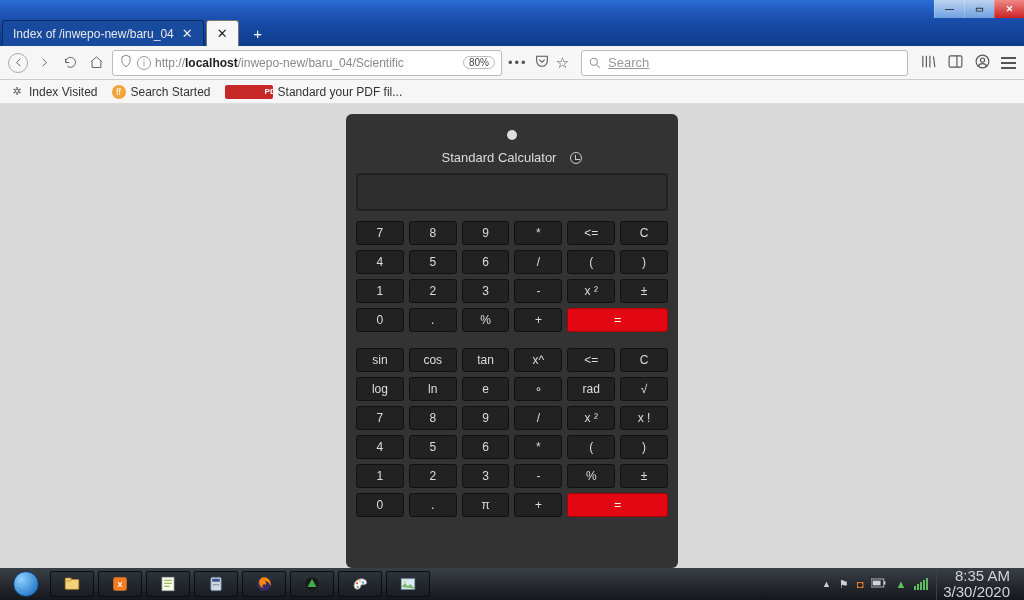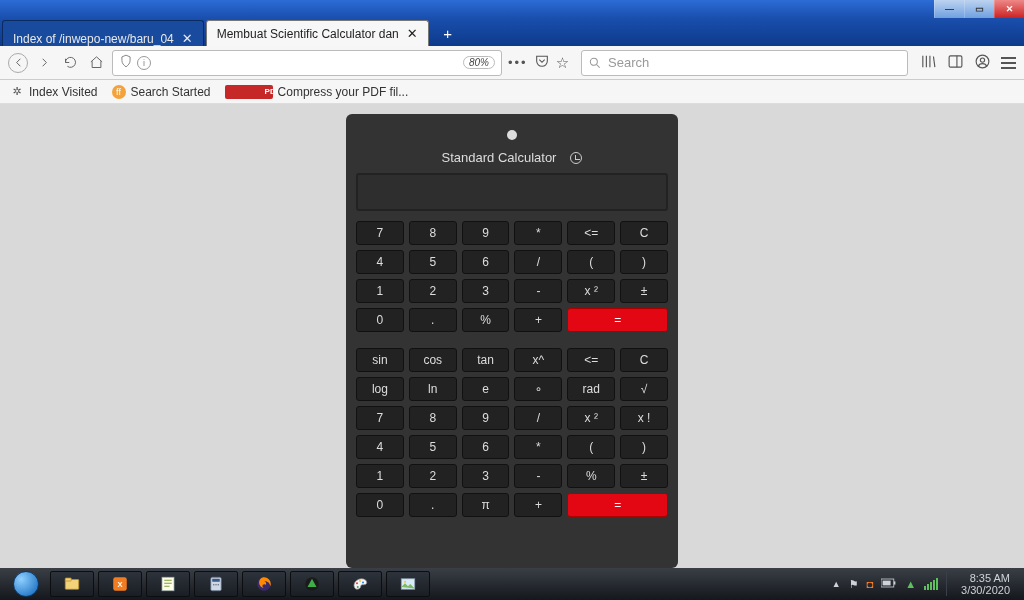--- a/index.html
+++ b/index.html
@@ -9,38 +9,38 @@
 
 .win-titlebar { height: 18px; background: linear-gradient(#2b6cd6,#1a4fae); display:flex; justify-content:flex-end; align-items:stretch; }
 .win-btn { width:30px; display:flex; align-items:center; justify-content:center; font-size:9px; font-weight:bold; color:#fff; border-left:1px solid rgba(255,255,255,.2); }
 .win-min { background:linear-gradient(#bcd3f0,#6fa1e0); color:#333;}
 .win-max { background:linear-gradient(#bcd3f0,#6fa1e0); color:#333;}
 .win-close { background:linear-gradient(#e88,#c22); }
 
 
 .tabstrip { height:28px; background: linear-gradient(#1a4fae,#0d3a8a); display:flex; align-items:flex-end; padding-left:2px; }
 .tab { height:26px; padding:0 10px; display:flex; align-items:center; gap:8px; font-size:12px; color:#ddd; border-top-left-radius:3px; border-top-right-radius:3px; margin-right:2px; max-width:240px; }
-.tab.inactive { background:#184a9e; color:#e8e8e8; border:1px solid #0a2a60; border-bottom:none;align-items:flex-end;}
+.tab.inactive { background:#184a9e; color:#e8e8e8; border:1px solid #0a2a60; border-bottom:none;}
 .tab.active { background:#f7f7f7; color:#222; border:1px solid #777; border-bottom:none;}
 .tab .x { font-size:13px; color:inherit; }
 .newtab { width:26px; height:22px; margin-left:4px; margin-bottom:2px; display:flex; align-items:center; justify-content:center; color:#fff; font-size:15px; }
 
 
 .addrbar { height:34px; background:#f6f6f6; border-bottom:1px solid #ccc; display:flex; align-items:center; padding:0 8px; gap:6px; color:#555; }
 .nav-ico { width:20px; height:20px; display:flex; align-items:center; justify-content:center; font-size:14px; color:#777; }
 .nav-ico.circle { border:1px solid #aaa; border-radius:50%; }
 .nav-ico svg { width:15px; height:15px; stroke:#666; fill:none; stroke-width:1.6; }
 .urlbox { flex:0 0 390px; height:26px; border:1px solid #bbb; border-radius:3px; display:flex; align-items:center; padding:0 6px; gap:4px; font-size:12px; background:#fff; color:#888;}
 .urlbox .shield { width:14px; }
 .urlbox .info { width:14px; height:14px; border:1px solid #999; border-radius:50%; font-size:9px; display:flex; align-items:center; justify-content:center; }
 .urltext b { color:#222; font-weight:600; }
-.zoomchip { font-size:10px; border:1px solid #bbb; border-radius:8px; padding:0 5px; color:#444; margin-left:auto;font-style:italic; }
+.zoomchip { font-size:10px; border:1px solid #bbb; border-radius:8px; padding:0 5px; color:#444; margin-left:auto; }
 .dots { letter-spacing:2px; font-size:13px; color:#555; }
 .pocket,.star { font-size:15px; color:#555; }
-.searchbox { flex:1; height:26px; border:1px solid #bbb; border-radius:3px; display:flex; align-items:center; padding:0 6px; gap:6px; color:#999; font-size:13px; background:#fff; margin:0 6px;}
+.searchbox { flex:1; height:26px; border:1px solid #bbb; border-radius:3px; display:flex; align-items:center; padding:0 6px; gap:6px; color:#999; font-size:13px; background:#fff; margin:0 6px;text-decoration:underline;}
 .right-icons { display:flex; gap:10px; align-items:center; color:#555; font-size:15px;}
 .right-icons .books svg, .right-icons .side svg, .right-icons .acct svg { width:17px; height:17px; stroke:#555; fill:none; stroke-width:1.6;}
 .hamburger { display:flex; flex-direction:column; gap:3px; }
 .hamburger span { width:15px; height:2px; background:#555; }
 
 
 .bmbar { height:24px; background:#f6f6f6; border-bottom:1px solid #ddd; display:flex; align-items:center; padding:0 10px; gap:14px; font-size:12px; color:#333;}
 .bm { display:flex; align-items:center; gap:5px; }
 .bm .ic { width:14px; height:14px; display:inline-flex; align-items:center; justify-content:center; font-size:11px; border-radius:2px;}
 .ic.gear { color:#555; }
@@ -66,40 +66,39 @@
 
 
 .taskbar { height:32px; background:linear-gradient(#3a3f46,#14171c); display:flex; align-items:center; padding:0 6px; gap:4px; color:#cfd3d8; font-size:11px;}
 .start { width:40px; height:28px; display:flex; align-items:center; justify-content:center;}
 .start .orb { width:26px; height:26px; border-radius:50%; background:radial-gradient(circle at 30% 30%, #8fd0ff, #0b62b8); border:1px solid #0a3a6a;}
 .tb { width:44px; height:26px; border-radius:2px; border:1px solid #0b0d10; background:linear-gradient(#2d333b,#1a1e24); display:flex; align-items:center; justify-content:center; font-size:12px;}
 .tb svg { width:18px; height:18px; }
 .spacer { flex:1; }
 .tray { display:flex; align-items:center; gap:8px; padding-right:8px;}
 .tray .up { font-size:9px; }
-.clock { text-align:right; line-height:1.1; font-size:11px; padding-left:14px; border-left:1px solid #3a4049;}
+.clock { text-align:right; line-height:1.1; font-size:15px; padding-left:6px; border-left:1px solid #3a4049;}
 .sig { display:inline-flex; align-items:flex-end; gap:1px;}
 .sig i { width:2px; background:#5fbf5f; display:inline-block;}
 </style>
 </head>
 <body>
 
 <div class="win-titlebar">
   <div class="win-btn win-min">—</div>
   <div class="win-btn win-max">▭</div>
   <div class="win-btn win-close">✕</div>
 </div>
 
 <div class="tabstrip">
   <div class="tab inactive">
     <span>Index of /inwepo-new/baru_04</span>
     <span class="x">✕</span>
   </div>
   <div class="tab active">
-    <span>Membuat Scientific Calculator dan</span>
     <span class="x">✕</span>
   </div>
   <div class="newtab">+</div>
 </div>
 
 <div class="addrbar">
   <div class="nav-ico circle">
       <svg viewBox="0 0 24 24">
         <path d="M15 6l-6 6 6 6"></path>
       </svg>
@@ -118,20 +117,23 @@
       <svg viewBox="0 0 24 24">
         <path d="M3 11l9-8 9 8M5 10v10h14V10"></path>
       </svg>
     </div>
 
   <div class="urlbox">
     <span class="shield"><svg viewBox="0 0 24 24" width="14" height="14">
           <path d="M12 2l7 3v6c0 5-3 8-7 11-4-3-7-6-7-11V5l7-3z" fill="none" stroke="#777" stroke-width="1.5"></path>
         </svg></span>
     <span class="info">i</span>
+    <span class="urltext">
+      <span>http://</span><b>localhost</b><span>/inwepo-new/baru_04/Scientific</span>
+    </span>
     <span class="zoomchip">80%</span>
   </div>
 
   <span class="dots">•••</span>
   <span class="pocket"><svg viewBox="0 0 24 24" width="16" height="16">
         <path d="M4 5h16v7a8 8 0 0 1-16 0V5z M8 10l4 4 4-4" fill="none" stroke="#555" stroke-width="1.6"></path>
       </svg></span>
   <span class="star">☆</span>
 
   <div class="searchbox">
@@ -167,21 +169,21 @@
   <div class="bm">
       <span class="ic gear">✲</span>
       <span>Index Visited</span>
     </div>
   <div class="bm">
       <span class="ic ff">ff</span>
       <span>Search Started</span>
     </div>
   <div class="bm">
       <span class="ic pdf">PDF</span>
-      <span>Compress your PDF fil...</span>
+      <span>Standard your PDF fil...</span>
     </div>
 </div>
 
 <div class="content">
   <div class="calc">
     <div class="calc-top">
       <div class="sun"></div>
     </div>
     <div class="calc-title-row">
       <span>Standard Calculator</span>

